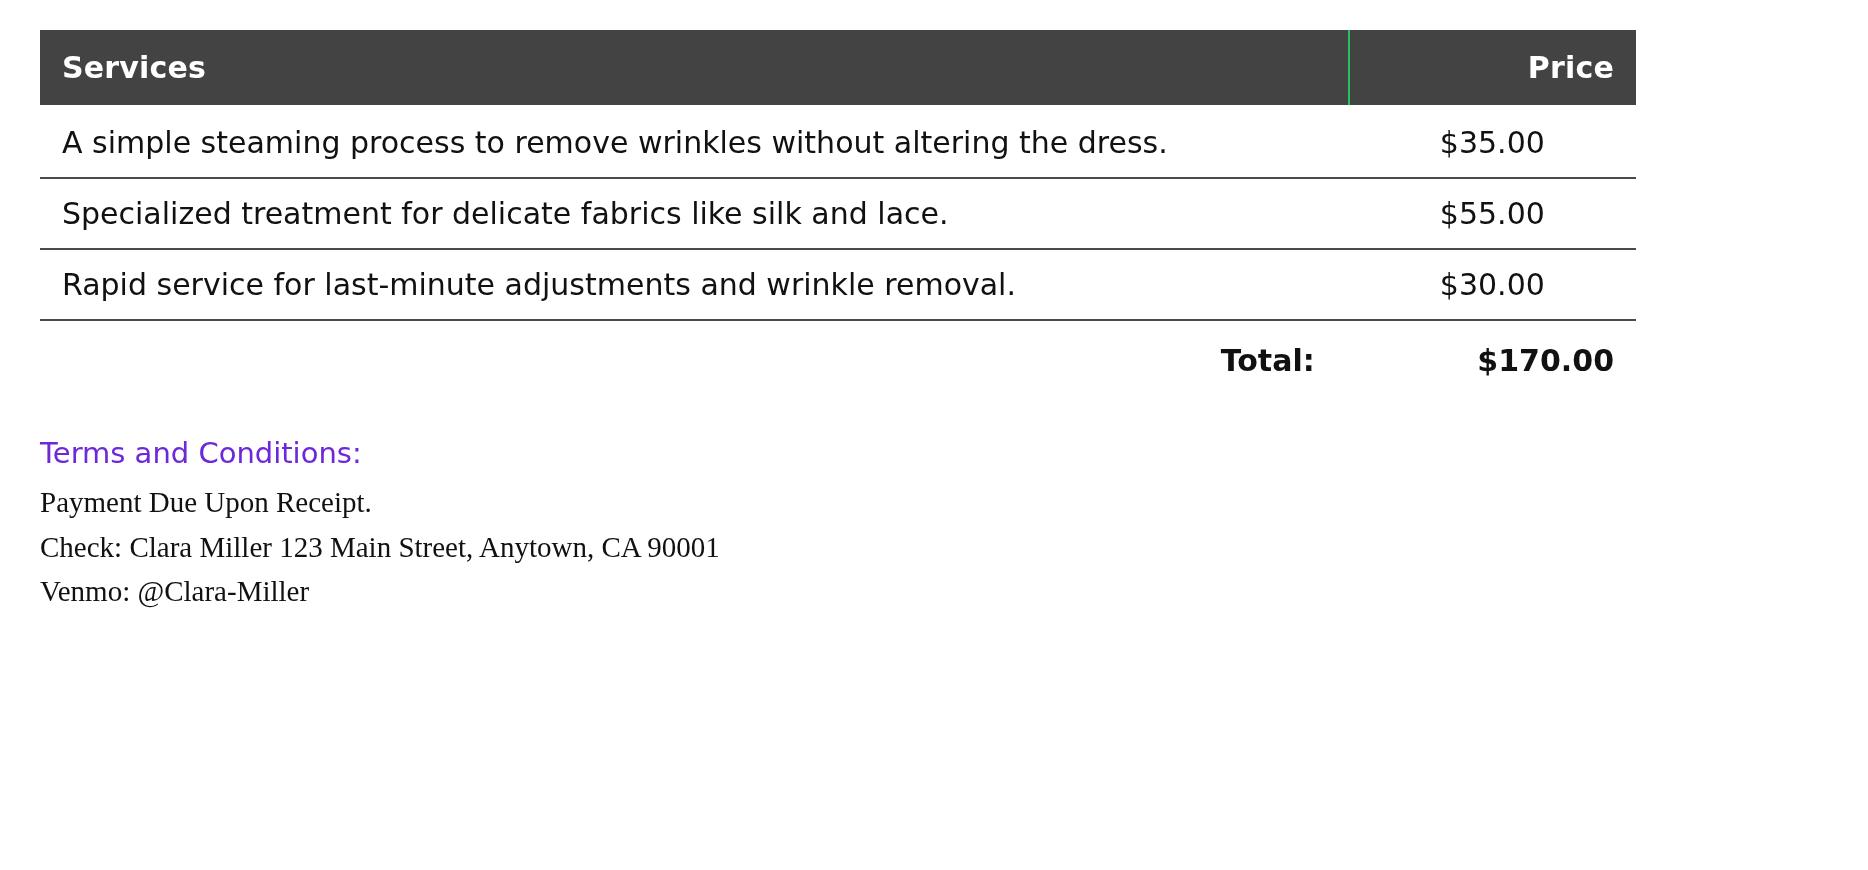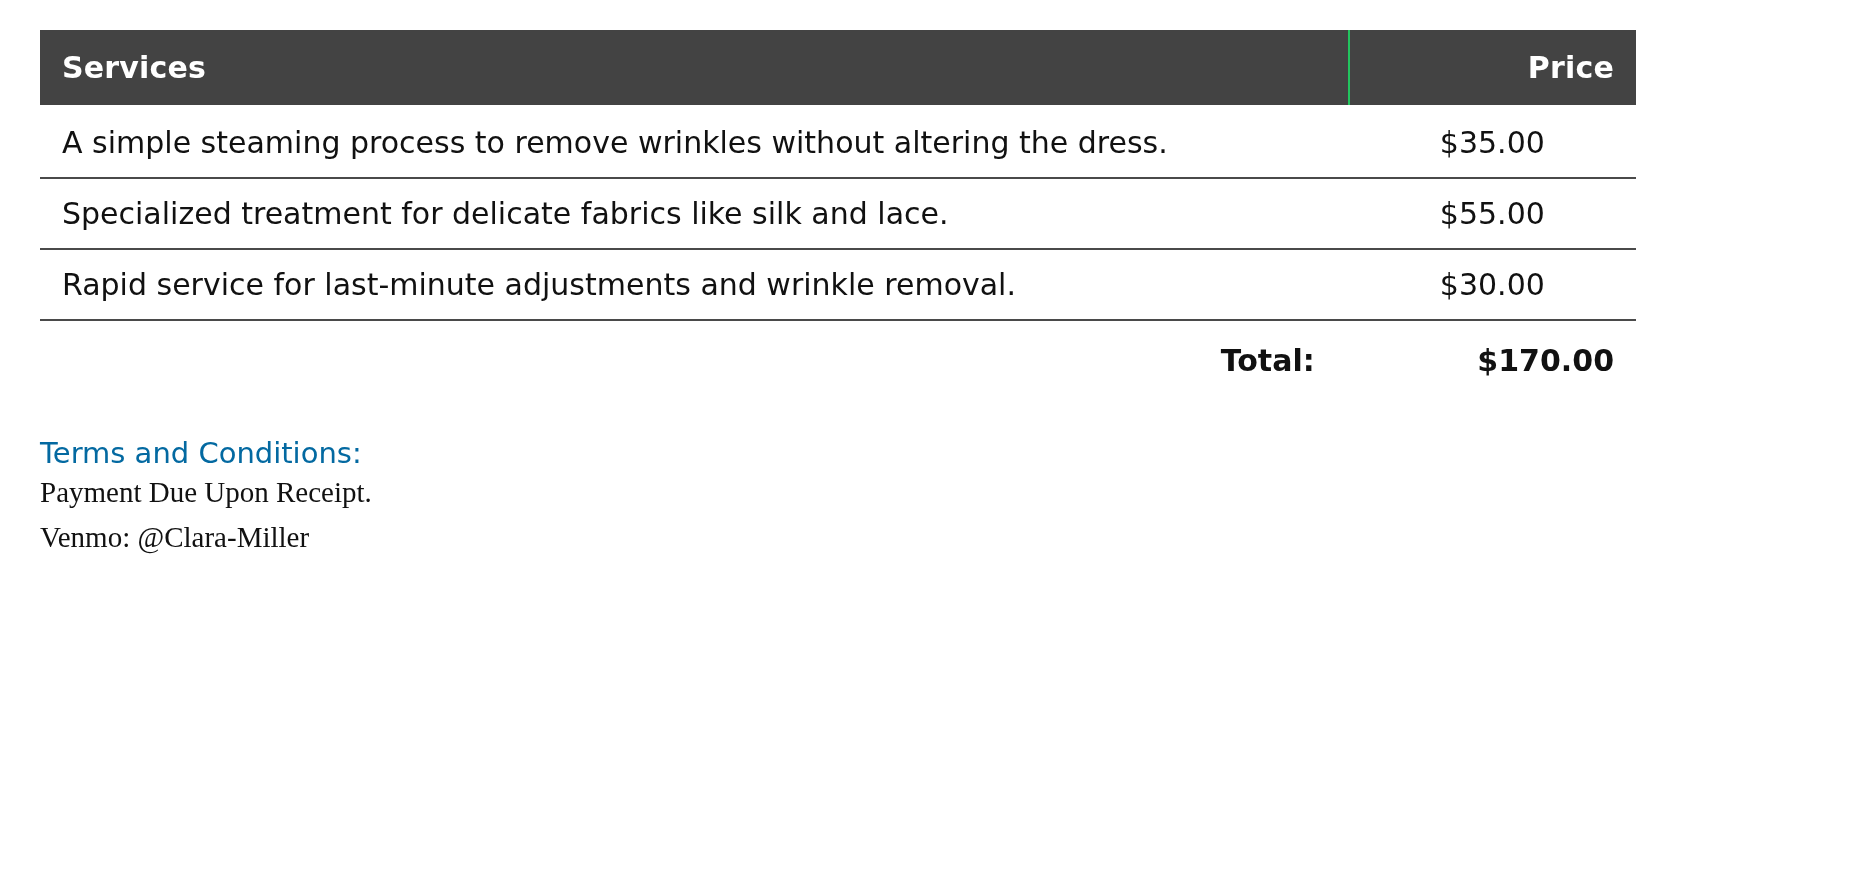--- a/index.html
+++ b/index.html
@@ -73,21 +73,22 @@
     padding-right: 34px;
   }
 
   
   .terms {
     margin-top: 48px;
     padding-left: 0px;
   }
   .terms-title {
     font-size: 29px;
-    color: #0369a1;
+    color: #6d28d9;
+    margin-bottom: 10px;
   }
   .terms-line {
     font-size: 29px;
     color: #111111;
     line-height: 1.54;
     white-space: nowrap;
     font-family: Liberation Serif, serif;
   }
 </style>
 </head>
@@ -124,16 +125,17 @@
       <tr>
         <td class="total-label">Total:</td>
         <td class="price-col">$170.00</td>
       </tr>
     </tfoot>
   </table>
 
   <div class="terms">
     <div class="terms-title">Terms and Conditions:</div>
     <div class="terms-line">Payment Due Upon Receipt.</div>
+    <div class="terms-line">Check: Clara Miller 123 Main Street, Anytown, CA 90001</div>
     <div class="terms-line">Venmo: @Clara-Miller</div>
   </div>
 
 </div>
 
 </body></html>

